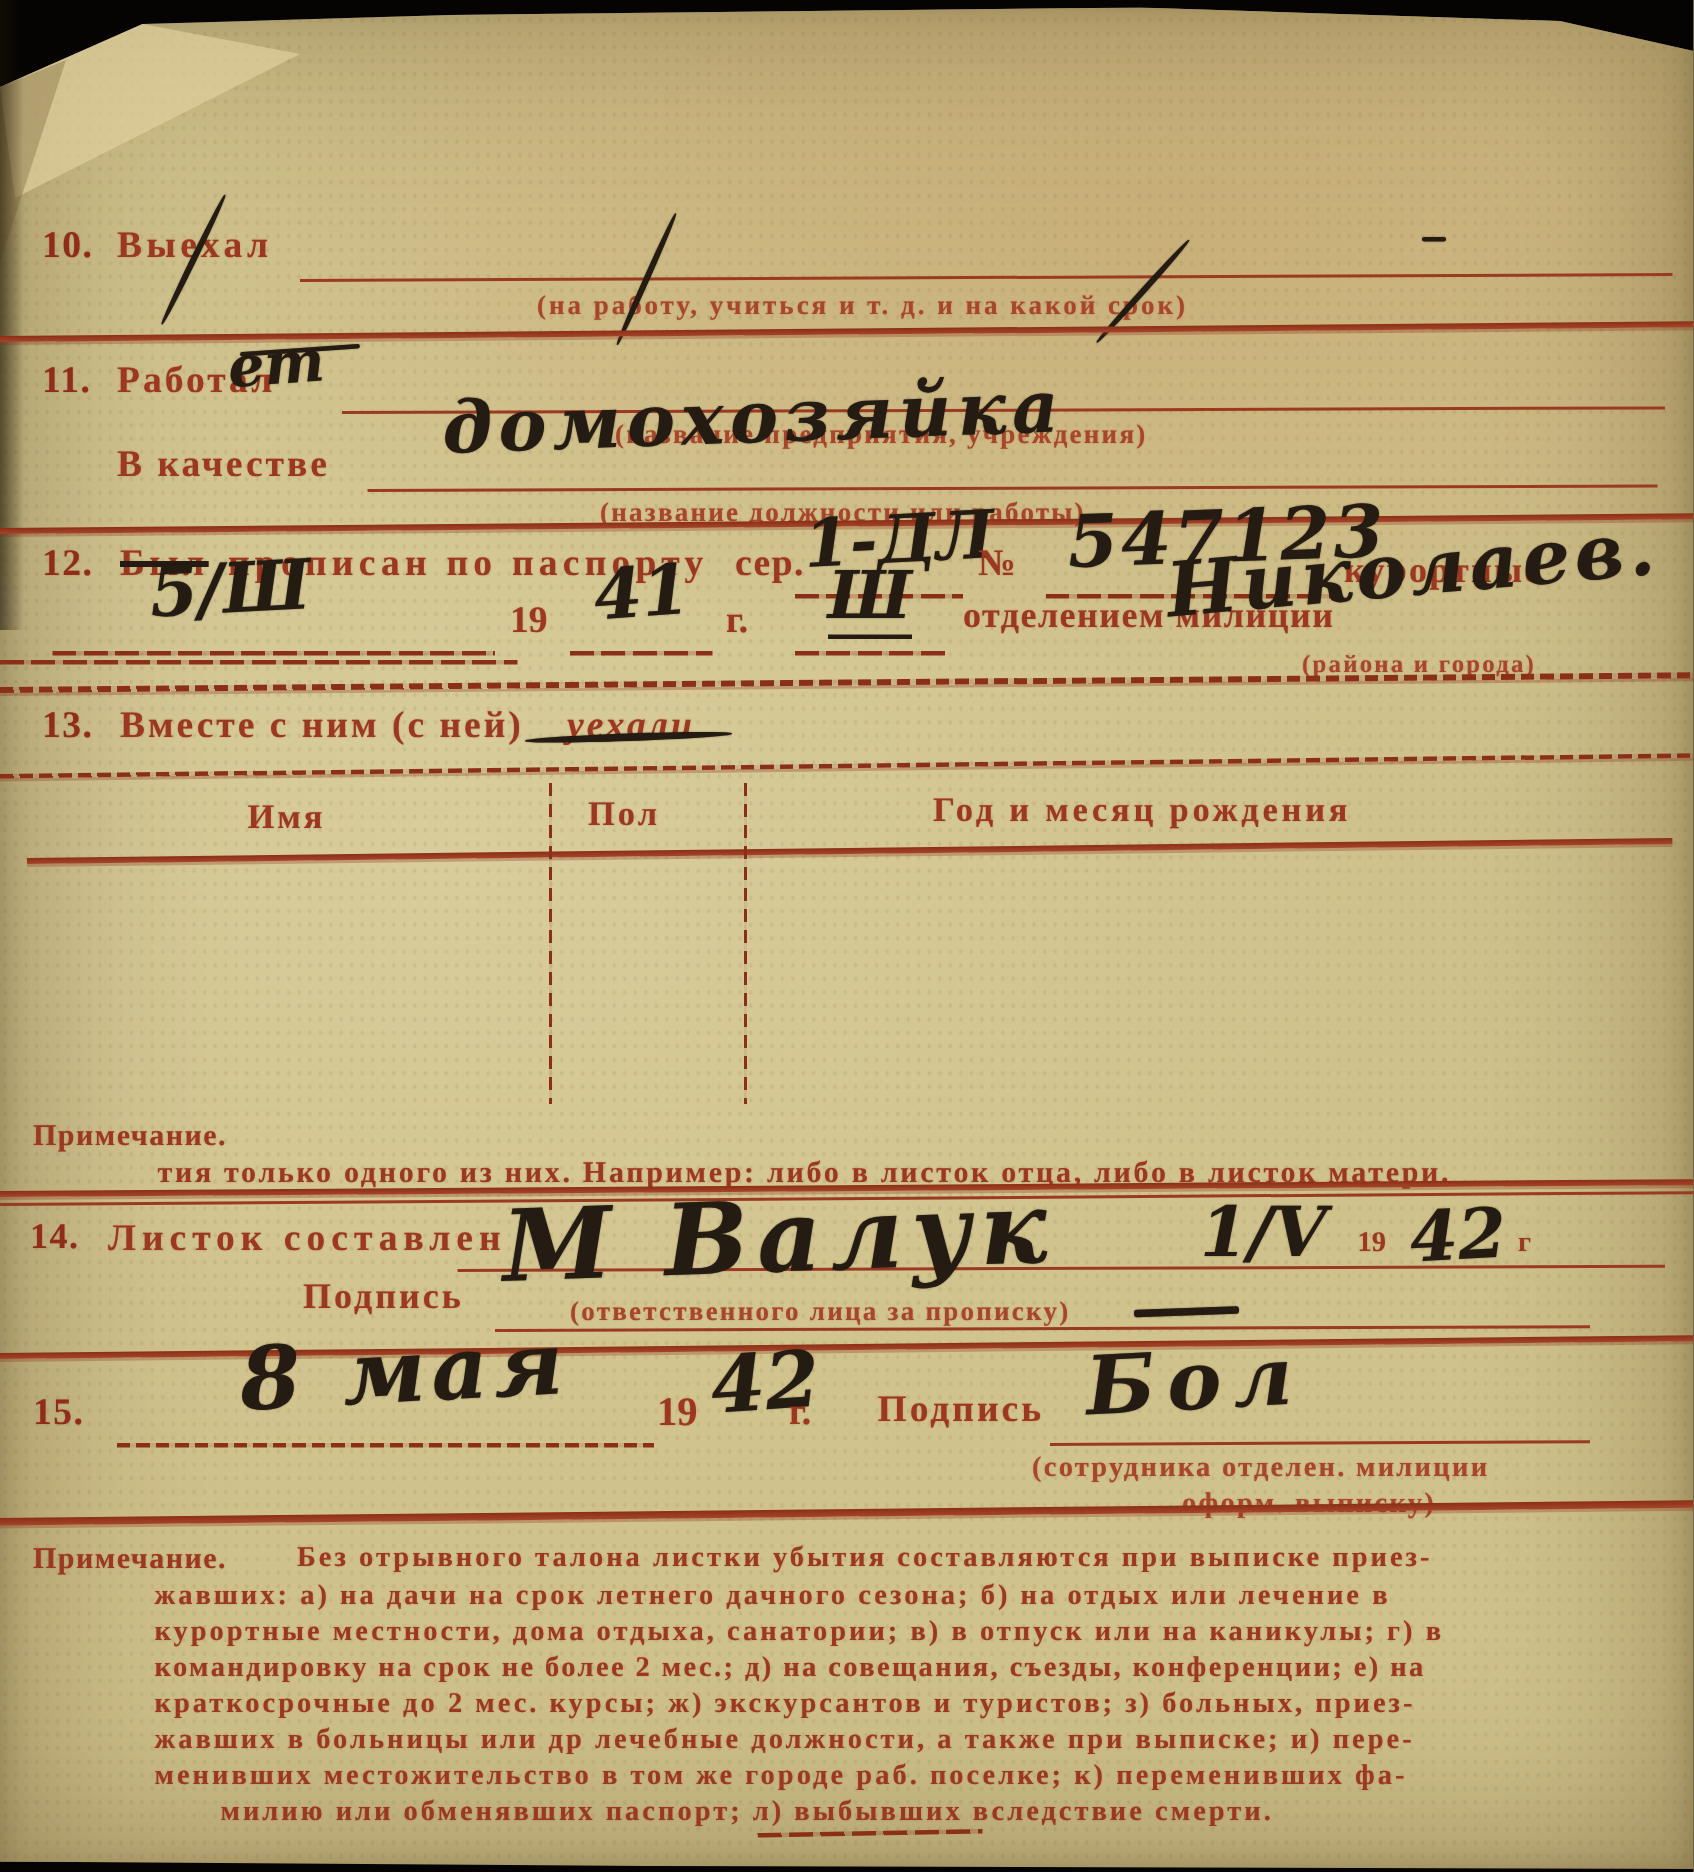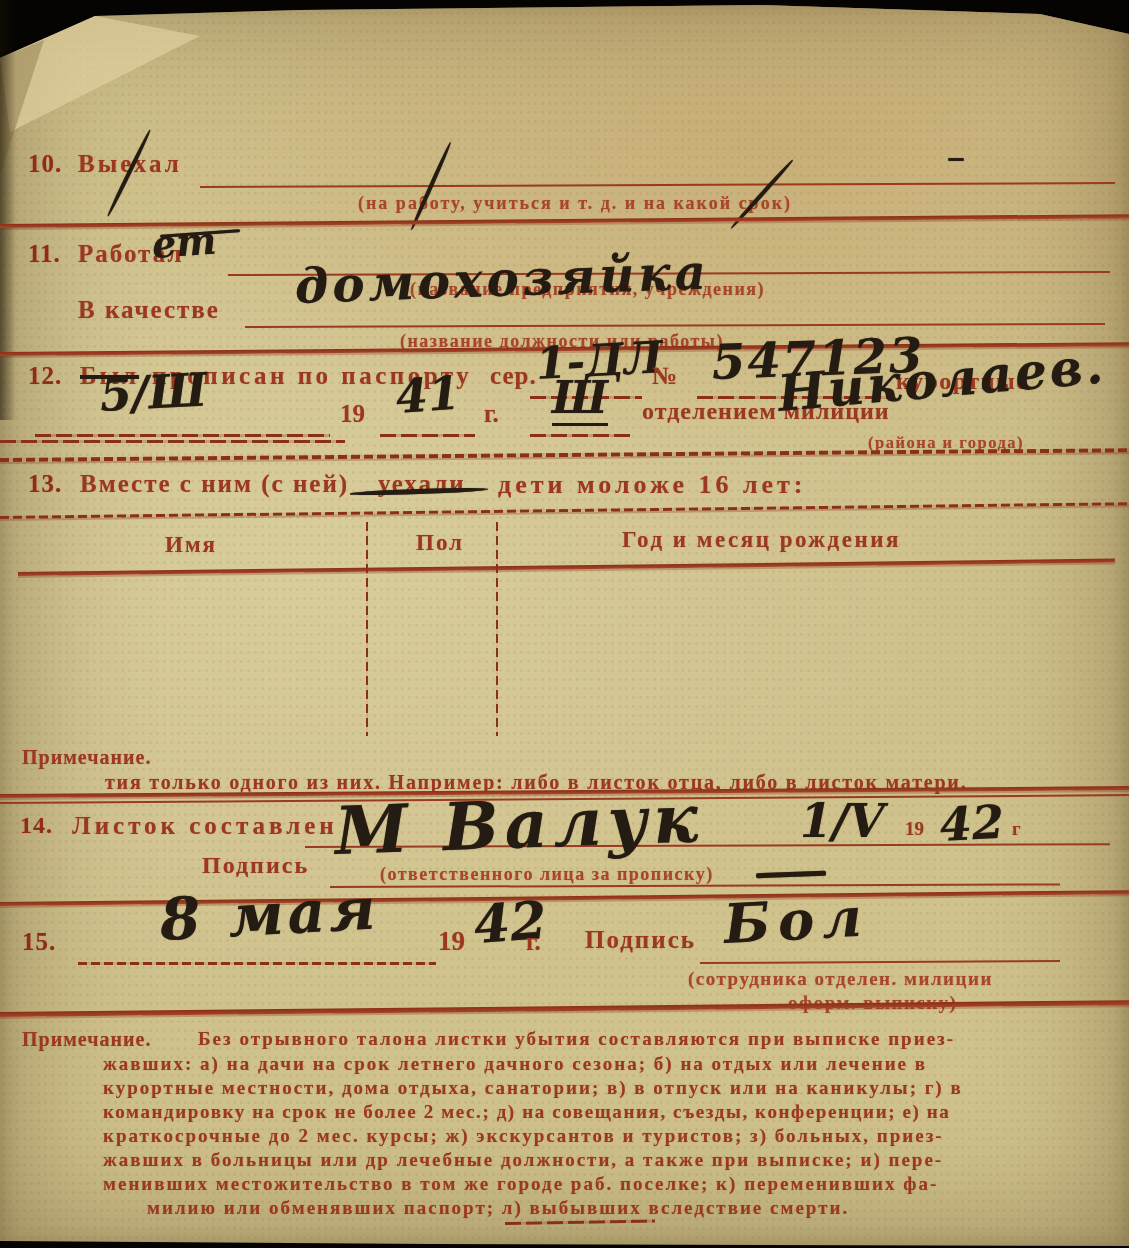--- a/index.html
+++ b/index.html
@@ -97,27 +97,26 @@
   <span class="hw" style="left:552px;top:372px;font-size:44px;border-bottom:3px solid #241b12;">Ш</span>
   <div class="rl rl-dash" style="left:530px;top:434px;width:100px;"></div>
   <span class="pr" style="left:642px;top:398px;font-size:24px;letter-spacing:1px;">отделением милиции</span>
   <span class="hw" style="left:778px;top:364px;font-size:50px;letter-spacing:3px;transform:rotate(-5deg);">Николаев.</span>
   <span class="pr cap" style="left:868px;top:433px;font-size:16.5px;letter-spacing:1.5px;">(района и города)</span>
   <div class="rl rl-dash" style="left:0;top:440px;width:345px;"></div>
   <div class="rl rl-th rl-dot" style="left:0;top:458px;width:1129px;transform:rotate(-0.5deg);height:4px;"></div>
 
   <span class="pr num" style="left:28px;top:470px;font-size:25px;letter-spacing:1px;">13.</span>
   <span class="pr" style="left:80px;top:470px;font-size:25px;letter-spacing:2px;">Вместе с ним (с ней)</span>
-  <span class="pr" style="left:378px;top:470px;font-size:25px;letter-spacing:2px;">уехали</span>
+  <span class="pr" style="left:378px;top:470px;font-size:25px;letter-spacing:2px;font-style:italic;">уехали</span>
   <div class="stroke" style="left:350px;top:489px;width:138px;height:4.5px;transform:rotate(-2deg);border-radius:50%;"></div>
-  <span class="pr" style="left:498px;top:470px;font-size:26px;letter-spacing:4px;">дети моложе 16 лет:</span>
 
   <div class="rl rl-th rl-dot" style="left:0;top:516px;width:1129px;transform:rotate(-0.7deg);"></div>
   <span class="pr" style="left:165px;top:532px;font-size:23px;letter-spacing:2px;">Имя</span>
-  <span class="pr" style="left:416px;top:530px;font-size:23px;letter-spacing:2px;">Пол</span>
+  <span class="pr" style="left:392px;top:530px;font-size:23px;letter-spacing:2px;">Пол</span>
   <span class="pr" style="left:622px;top:527px;font-size:23px;letter-spacing:2.5px;">Год и месяц рождения</span>
   <div class="rl rl-th" style="left:18px;top:572px;width:1097px;transform:rotate(-0.7deg);"></div>
   <div class="vdash" style="left:366px;top:522px;height:214px;"></div>
   <div class="vdash" style="left:496px;top:522px;height:214px;"></div>
 
   <span class="pr" style="left:22px;top:746px;font-size:20px;letter-spacing:1px;">Примечание.</span>
   <span class="pr" style="left:105px;top:771px;font-size:20px;letter-spacing:1.8px;">тия только одного из них. Например: либо в листок отца, либо в листок матери.</span>
   <div class="rl rl-th" style="left:0;top:794px;width:1129px;transform:rotate(-0.4deg);"></div>
   <div class="rl" style="left:0;top:802px;width:1129px;transform:rotate(-0.4deg);"></div>
 

